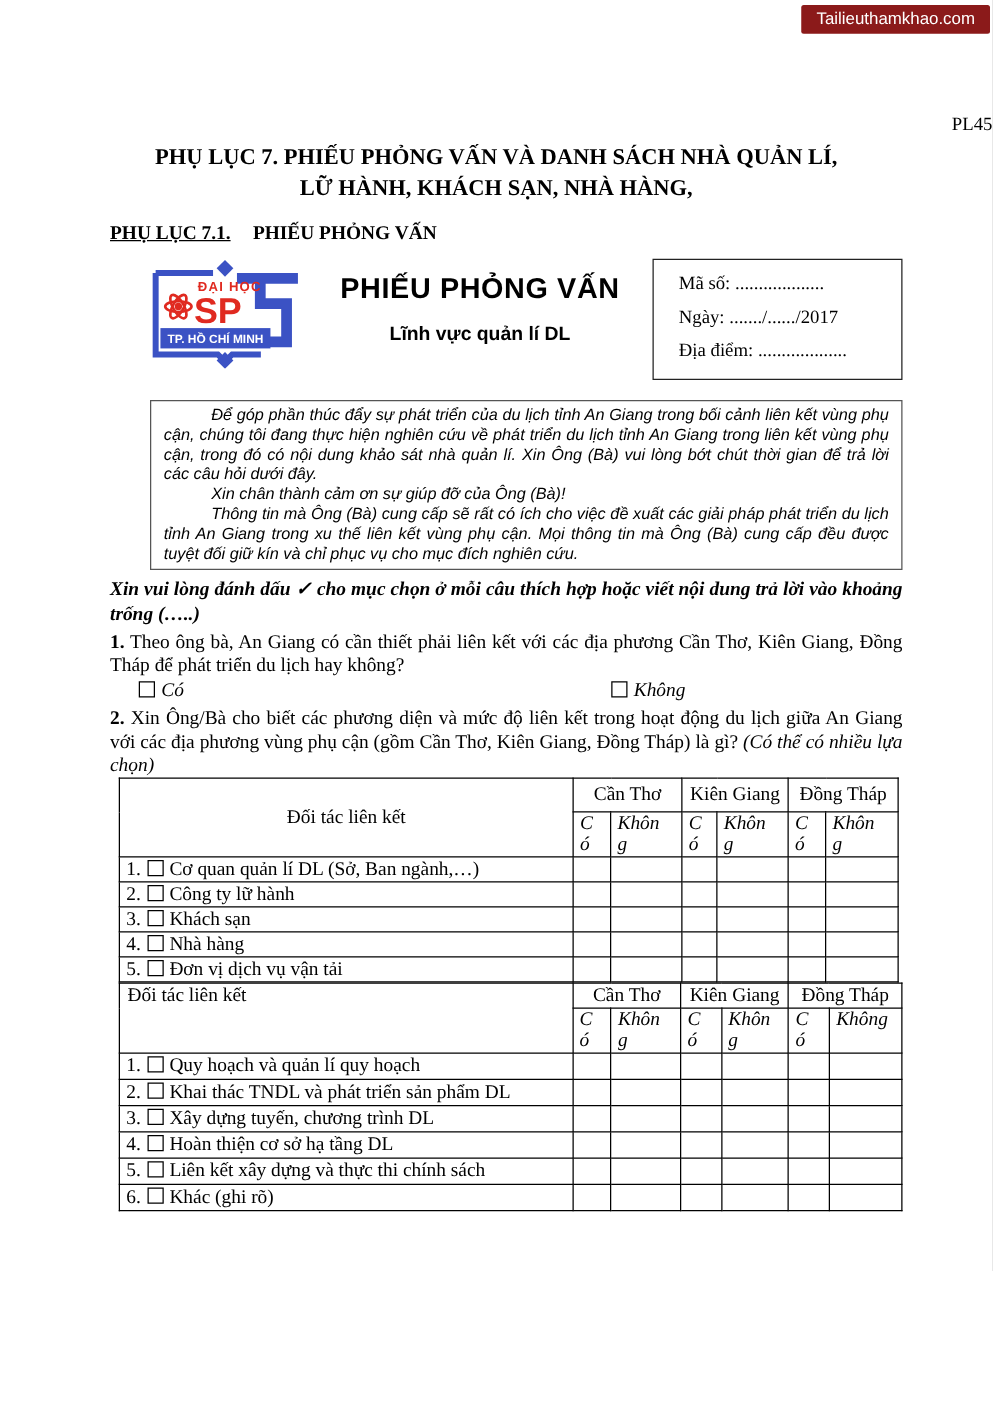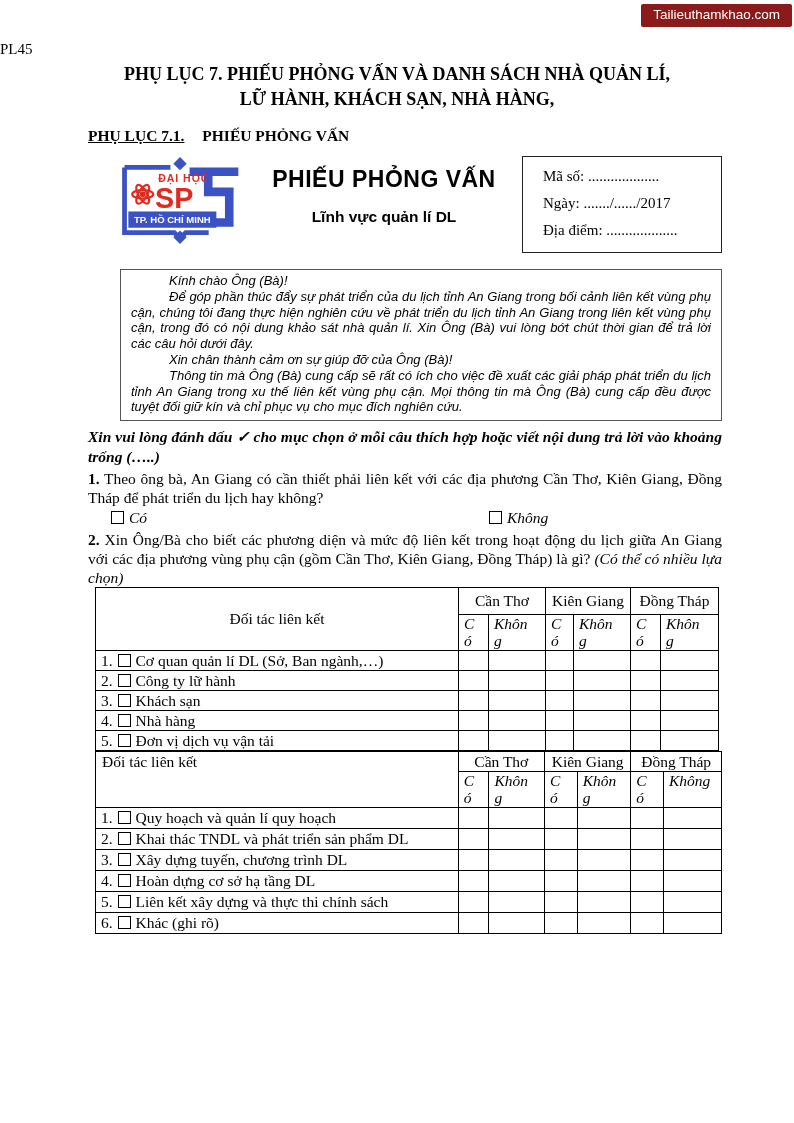--- a/index.html
+++ b/index.html
@@ -14,21 +14,21 @@
   }
   
   .watermark{
     position:absolute;top:4px;right:2px;
     padding:3px 12px 4px 12px;
     font-family:"Liberation Sans","DejaVu Sans",sans-serif;
     font-size:13.5px;line-height:16px;
     border-radius:2px;
   }
   
-  .page-code{margin-top:41px;text-align:left;font-size:15px;}
+  .page-code{margin-top:92px;text-align:right;font-size:15px;}
   .main-title{
     margin-top:4px;text-align:center;
     font-weight:bold;font-size:18px;line-height:25px;
   }
   .content{padding:0 72px 0 88px;}
   .sub-title{margin-top:15px;font-size:15.5px;font-weight:bold;}
   .sub-title .u{text-decoration:underline;}
   .sub-title .t2{margin-left:14px;}
   
   .header-band{margin-top:11px;display:flex;align-items:flex-start;}
@@ -153,21 +153,20 @@
           <span>......./....../2017</span>
         </div>
         <div>
           <span>Địa điểm:</span>
           <span>...................</span>
         </div>
       </div>
     </div>
 
     <div class="greeting-box">
-      <p>Kính chào Ông (Bà)!</p>
       <p>Để góp phần thúc đẩy sự phát triển của du lịch tỉnh An Giang trong bối cảnh liên kết vùng phụ cận, chúng tôi đang thực hiện nghiên cứu về phát triển du lịch tỉnh An Giang trong liên kết vùng phụ cận, trong đó có nội dung khảo sát nhà quản lí. Xin Ông (Bà) vui lòng bớt chút thời gian để trả lời các câu hỏi dưới đây.</p>
       <p>Xin chân thành cảm ơn sự giúp đỡ của Ông (Bà)!</p>
       <p>Thông tin mà Ông (Bà) cung cấp sẽ rất có ích cho việc đề xuất các giải pháp phát triển du lịch tỉnh An Giang trong xu thế liên kết vùng phụ cận. Mọi thông tin mà Ông (Bà) cung cấp đều được tuyệt đối giữ kín và chỉ phục vụ cho mục đích nghiên cứu.</p>
     </div>
 
     <div class="instruction">Xin vui lòng đánh dấu ✓ cho mục chọn ở mỗi câu thích hợp hoặc viết nội dung trả lời vào khoảng trống (…..)</div>
 
     <div class="question">
       <span class="qnum">1.</span>
       <span>Theo ông bà, An Giang có cần thiết phải liên kết với các địa phương Cần Thơ, Kiên Giang, Đồng Tháp để phát triển du lịch hay không?</span>
@@ -332,21 +331,21 @@
           <tr>
             <td class="label-cell"><span>3. </span><span class="cbox"></span><span>Xây dựng tuyến, chương trình DL</span></td>
             <td class="ans-cell">&nbsp;</td>
             <td class="ans-cell">&nbsp;</td>
             <td class="ans-cell">&nbsp;</td>
             <td class="ans-cell">&nbsp;</td>
             <td class="ans-cell">&nbsp;</td>
             <td class="ans-cell">&nbsp;</td>
           </tr>
           <tr>
-            <td class="label-cell"><span>4. </span><span class="cbox"></span><span>Hoàn dựng cơ sở hạ tầng DL</span></td>
+            <td class="label-cell"><span>4. </span><span class="cbox"></span><span>Hoàn thiện cơ sở hạ tầng DL</span></td>
             <td class="ans-cell">&nbsp;</td>
             <td class="ans-cell">&nbsp;</td>
             <td class="ans-cell">&nbsp;</td>
             <td class="ans-cell">&nbsp;</td>
             <td class="ans-cell">&nbsp;</td>
             <td class="ans-cell">&nbsp;</td>
           </tr>
           <tr>
             <td class="label-cell"><span>5. </span><span class="cbox"></span><span>Liên kết xây dựng và thực thi chính sách</span></td>
             <td class="ans-cell">&nbsp;</td>

